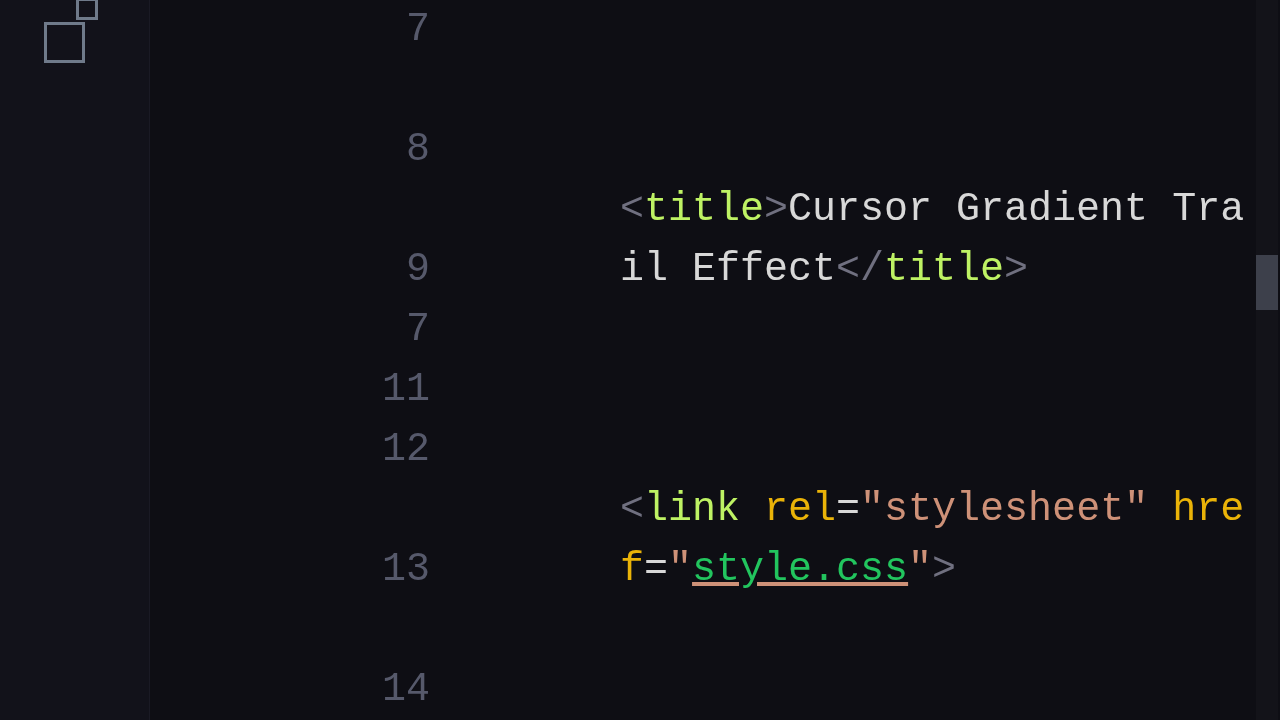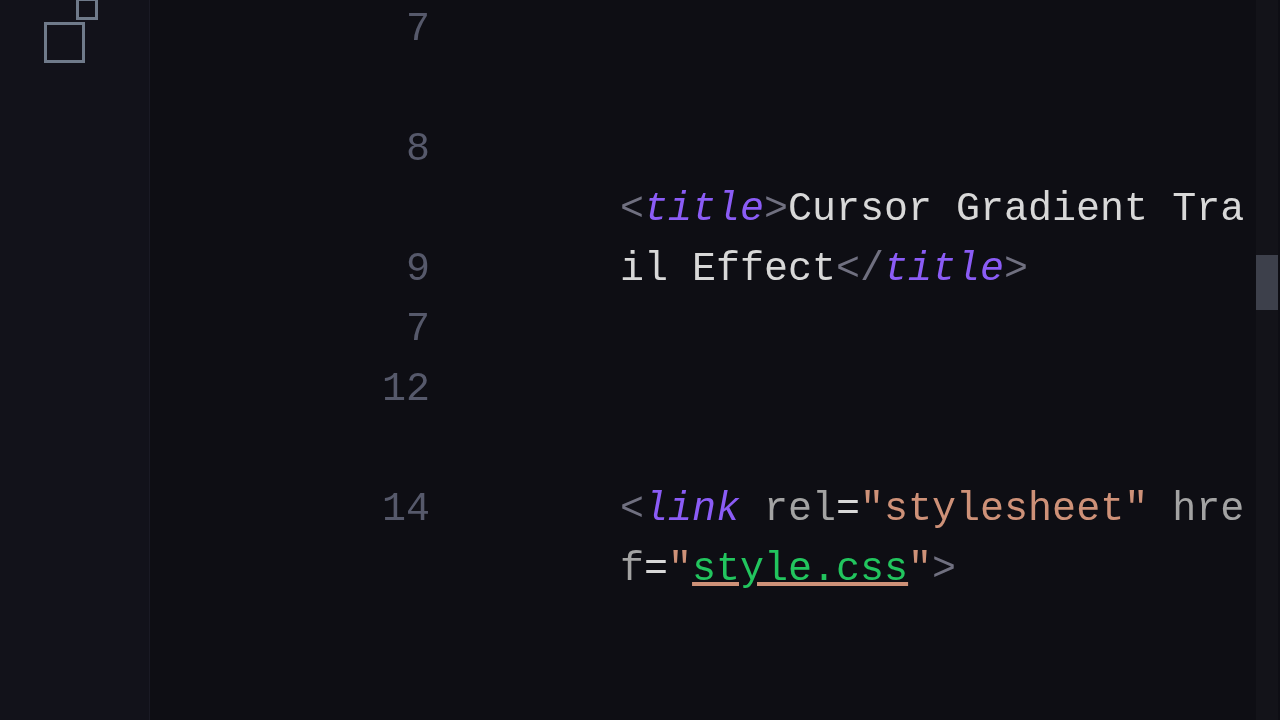--- a/index.html
+++ b/index.html
@@ -86,22 +86,22 @@
     font-size: 40px;
     line-height: 60px;
     white-space: pre-wrap;
     word-break: break-all;
   }
   .code-line {
     display: block;
   }
   .i2 { padding-left: 160px; }
 
-  .tag    { color: #8b5cf6; font-style: italic; }
-  .attr   { color: #a3a3a3; }
+  .tag    { color: #bef264; }
+  .attr   { color: #eab308; }
   .str    { color: #ce9178; }
   .strU   { color: #22c55e; text-decoration: underline; text-decoration-color: #ce9178; }
   .angle  { color: #707080; }
   .txt    { color: #d8d8d8; }
 
   .scrollbar {
     position: absolute;
     right: 2px;
     top: 0;
     width: 22px;
@@ -130,21 +130,23 @@
     </div>
   </div>
 
   <div class="editor">
 
     <div class="gutter">
       <div class="ln double">7</div>
       <div class="ln double">8</div>
       <div class="ln">9</div>
       <div class="ln">7</div>
+      <div class="ln">11</div>
       <div class="ln double">12</div>
+      <div class="ln double">13</div>
       <div class="ln">14</div>
     </div>
 
     <div class="code">
       
       <span class="code-line i2"><span class="angle">&lt;</span><span class="tag">title</span><span class="angle">&gt;</span><span class="txt">Cursor Gradient Trail Effect</span><span class="angle">&lt;/</span><span class="tag">title</span><span class="angle">&gt;</span></span>
       
       <span class="code-line i2"><span class="angle">&lt;</span><span class="tag">link</span><span> </span><span class="attr">rel</span><span class="txt">=</span><span class="str">"</span><span class="str">stylesheet</span><span class="str">"</span><span> </span><span class="attr">href</span><span class="txt">=</span><span class="str">"</span><span class="strU">style.css</span><span class="str">"</span><span class="angle">&gt;</span></span>
       
       

